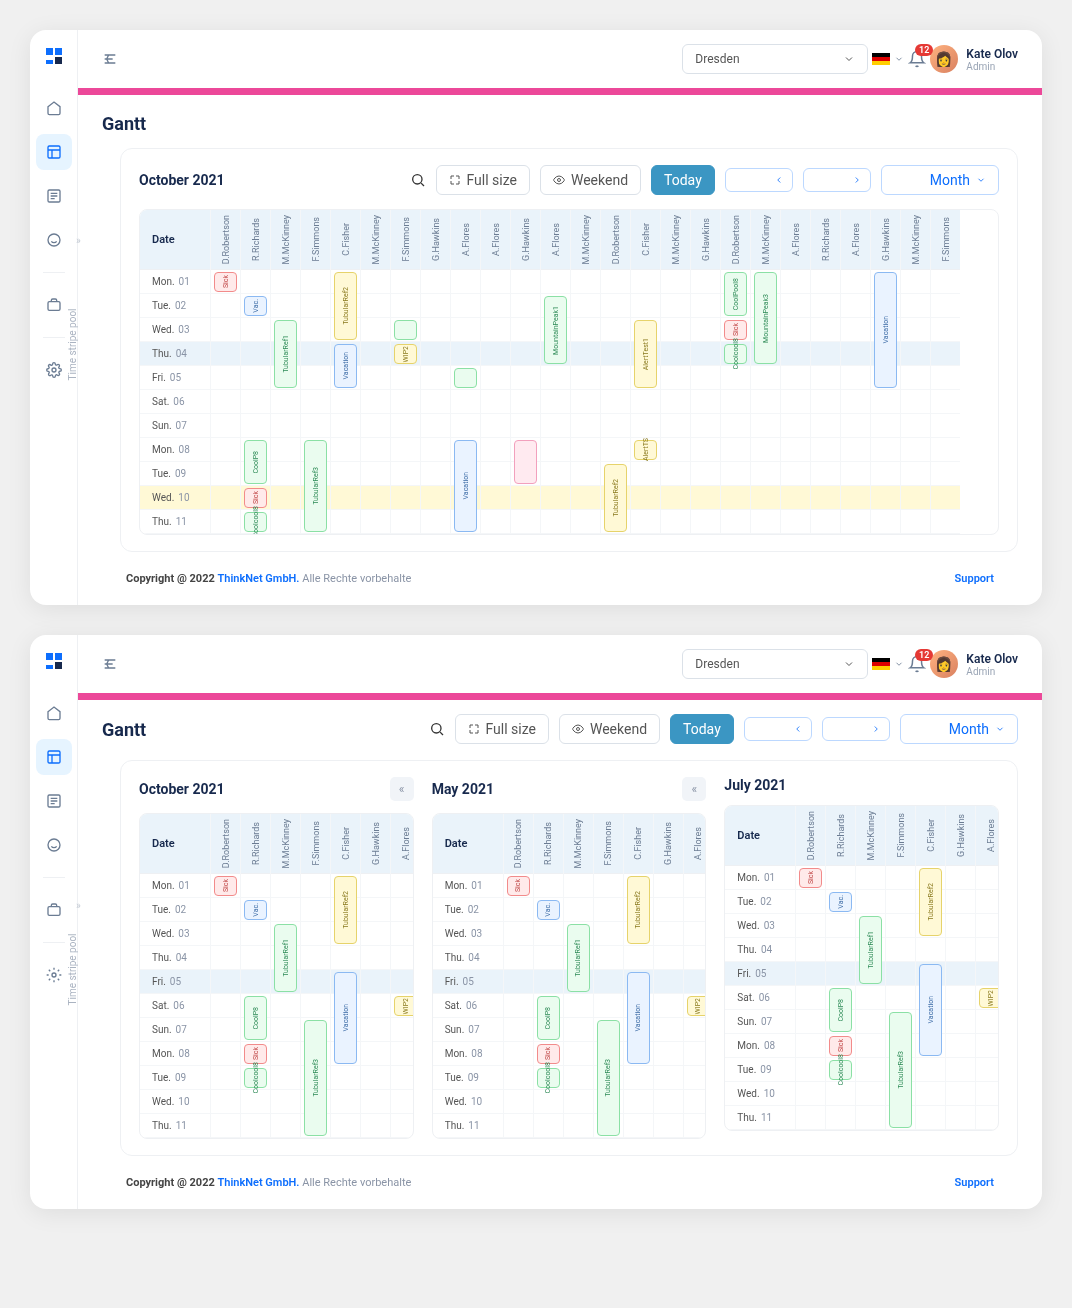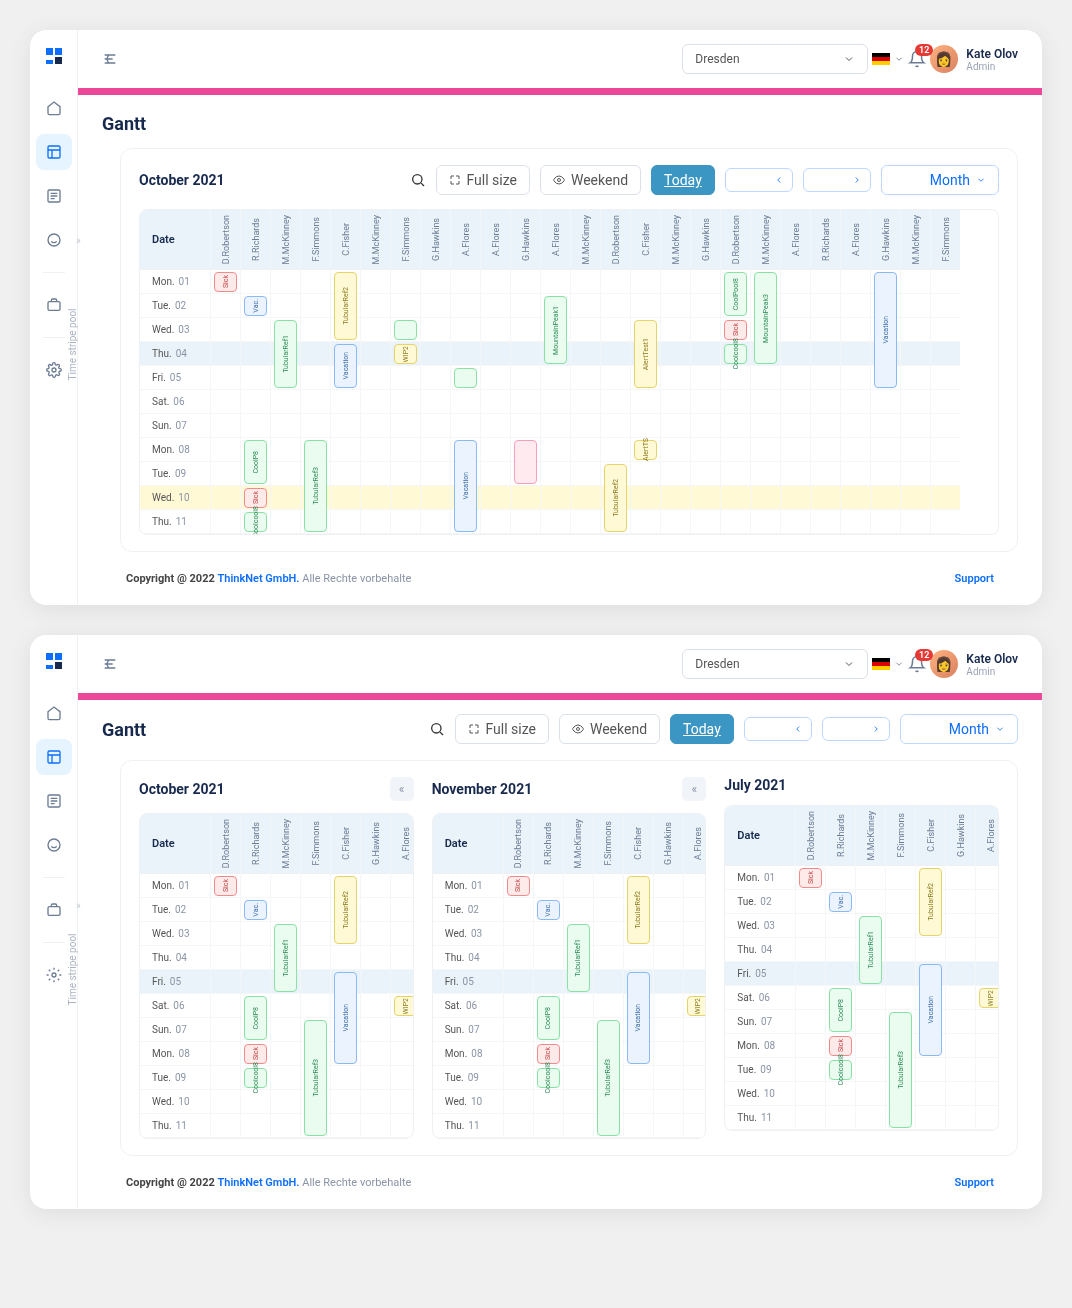--- a/index.html
+++ b/index.html
@@ -26,21 +26,21 @@
 .avatar { width: 28px; height: 28px; border-radius: 50%; background: linear-gradient(135deg,#ffb380,#d98060); display:flex;align-items:center;justify-content:center;font-size:14px; }
 .user-text .name { font-weight: 600; font-size: 12px; color: #17294d;}
 .user-text .role { font-size: 10px; color: #9aa5b5; }
 .content { padding: 0 24px 20px 24px; border-top: 7px solid #ec4899; }
 .page-title { font-size: 18px; font-weight: 700; color: #17294d; padding: 18px 0 14px 0; }
 .stripe-pool { position: absolute; left: 0; top: 50%; transform: rotate(-90deg) translateY(-50%); transform-origin: left center; color: #aab3c1; font-size: 10px; white-space: nowrap; }
 .panel { background: #fff; border: 1px solid #eef0f3; border-radius: 12px; padding: 16px 18px; position: relative; margin-left: 18px; }
 .panel-head { display: flex; align-items: center; gap: 10px; margin-bottom: 14px; }
 .month-label { font-weight: 700; color: #17294d; font-size: 14px; }
 .btn { border: 1px solid #dbe1e8; background: #fff; border-radius: 6px; padding: 6px 12px; display: inline-flex; align-items: center; gap: 6px; color: #555; cursor: pointer; font-size: 14px; }
-.btn.primary { background: #3b96c3; border-color: #3b96c3; color: #fff; text-decoration: underline; }
+.btn.primary { background: #3b96c3; border-color: #3b96c3; color: #fff; }
 .btn.icon-only { padding: 6px 8px; }
 .btn.outlined-blue { color: #0d6efd; border-color: #bcd8ff; padding-left: 48px; }
 .search-icon { color: #333; cursor: pointer; }
 .gantt-wrap { display: flex; border: 1px solid #eef0f3; border-radius: 8px; overflow: hidden; }
 .gantt-dates { width: 70px; flex-shrink: 0; }
 .gh { background: #eaf3fa; height: 60px; display: flex; align-items: center; padding-left: 12px; font-weight: 600; color: #17294d; font-size: 11px; border-bottom: 1px solid #eef0f3; }
 .grow { height: 24px; display: flex; align-items: center; padding-left: 12px; border-bottom: 1px solid #f4f6f8; font-size: 10px; color: #8a94a6; }
 .grow .dow { color: #555; margin-right: 4px; }
 .grow.thu-hi { background: #eaf3fa; }
 .grow.wed-hi { background: #fff9d6; }
@@ -1074,21 +1074,21 @@
                           <span>WIP2</span>
                         </div>
                       </div>
                     </div>
                   </div>
                 </div>
               </div>
             </div>
             <div class="month-block">
               <div class="month-head">
-                <div class="month-label">November 2021</div>
+                <div class="month-label">May 2021</div>
                 <div class="chev-btn">«</div>
               </div>
               <div class="gantt-wrap">
                 <div class="gantt-dates">
                   <div class="gh">Date</div>
                   <div>
                     <div class="grow"><span class="dow">Mon.</span> 01</div>
                     <div class="grow"><span class="dow">Tue.</span> 02</div>
                     <div class="grow"><span class="dow">Wed.</span> 03</div>
                     <div class="grow"><span class="dow">Thu.</span> 04</div>

